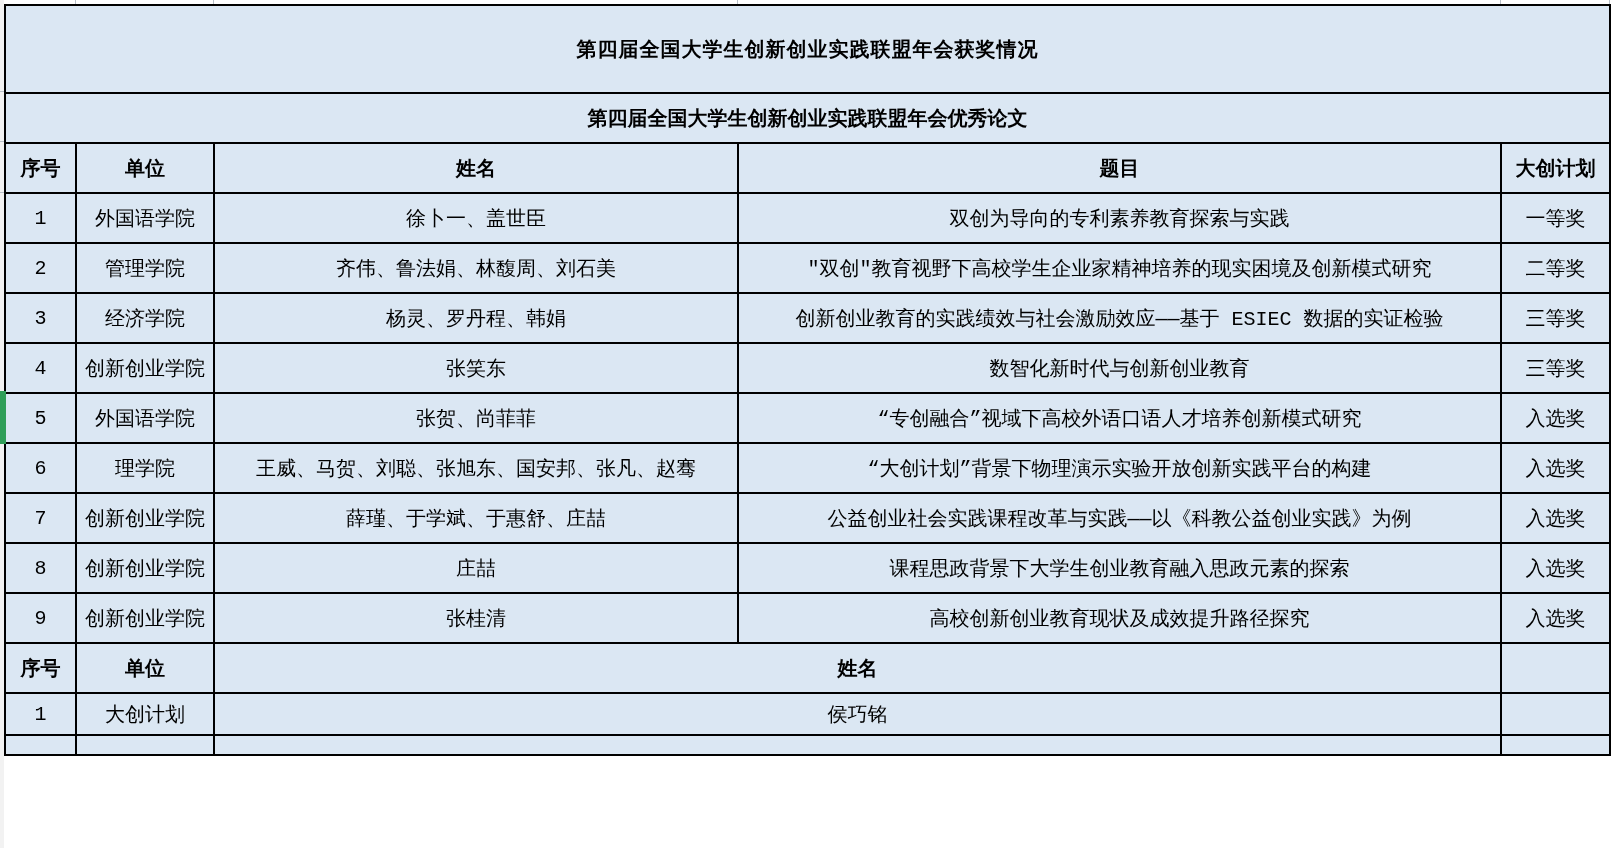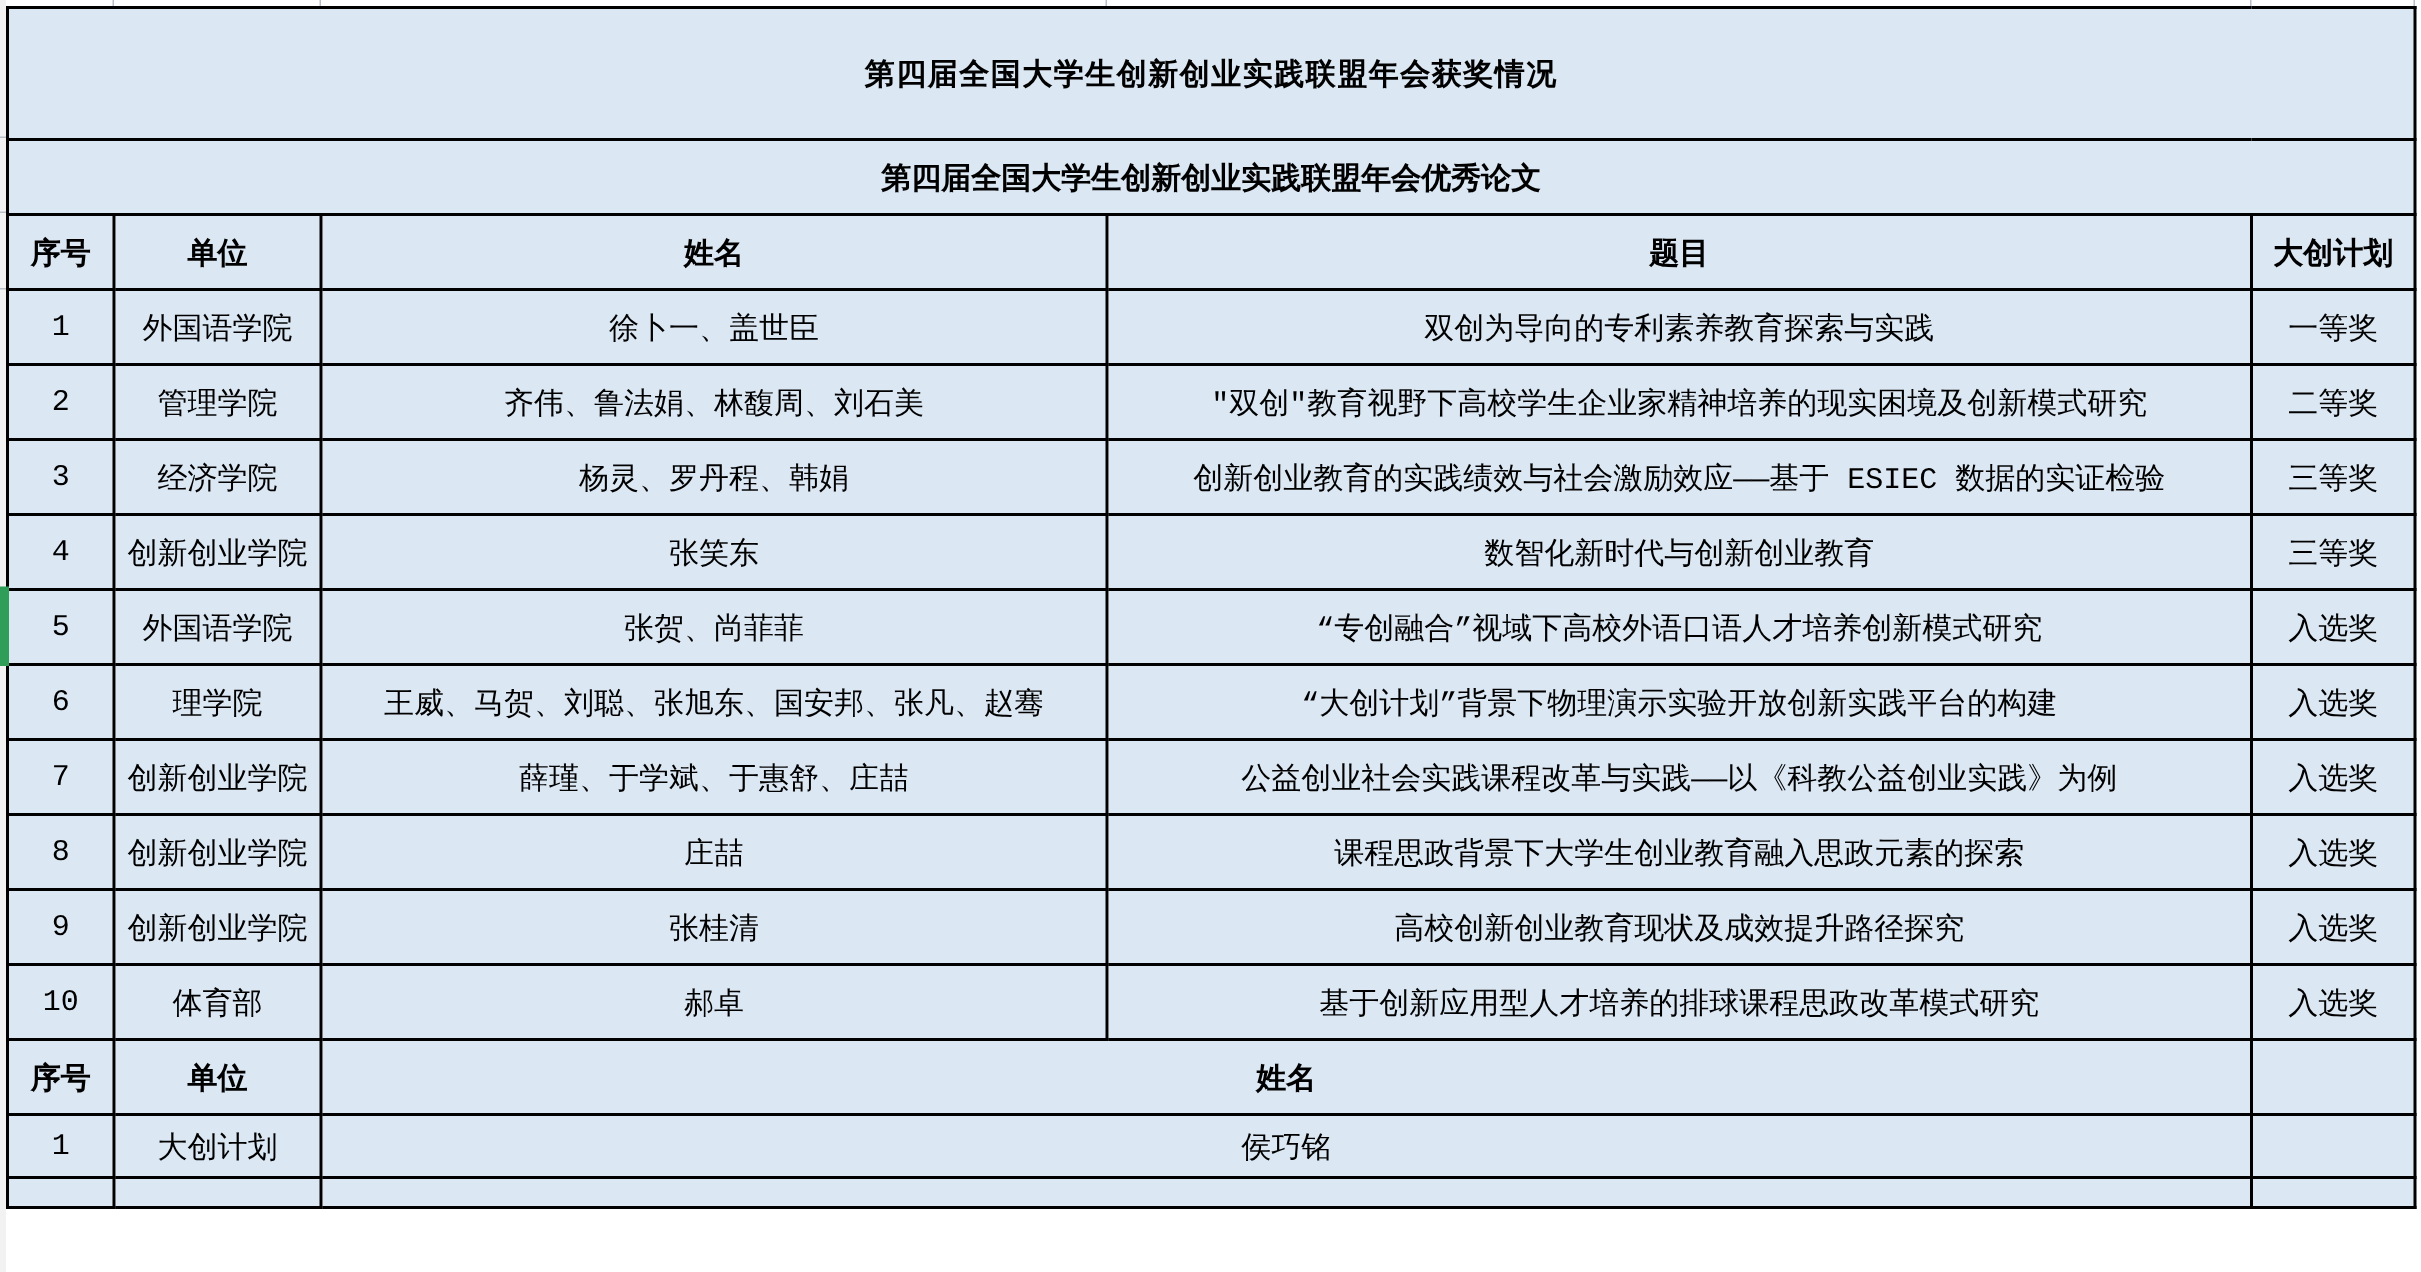--- a/index.html
+++ b/index.html
@@ -137,27 +137,20 @@
       <td>课程思政背景下大学生创业教育融入思政元素的探索</td>
       <td>入选奖</td>
     </tr>
     <tr style="height:50px">
       <td>9</td>
       <td>创新创业学院</td>
       <td>张桂清</td>
       <td>高校创新创业教育现状及成效提升路径探究</td>
       <td>入选奖</td>
     </tr>
-    <tr style="height:50px">
-      <td>10</td>
-      <td>体育部</td>
-      <td>郝卓</td>
-      <td>基于创新应用型人才培养的排球课程思政改革模式研究</td>
-      <td>入选奖</td>
-    </tr>
 
 
     <tr style="height:50px">
       <td class="colhead">序号</td>
       <td class="colhead">单位</td>
       <td class="colhead" colspan="2">姓名</td>
       <td></td>
     </tr>
 
     <tr style="height:42px">

